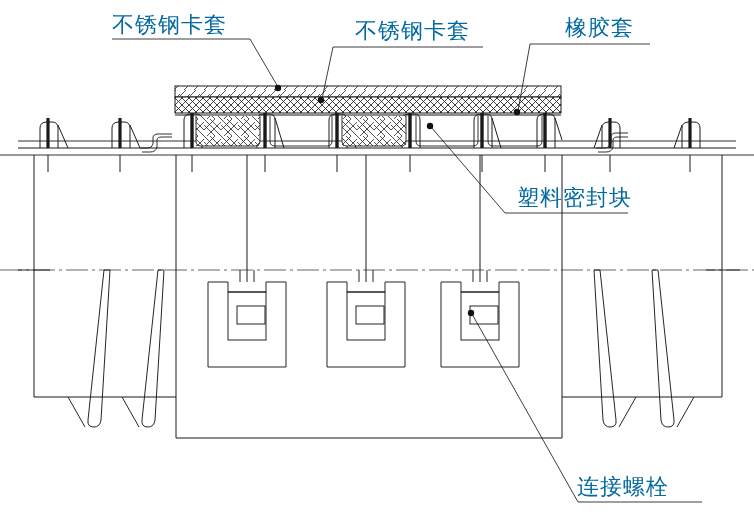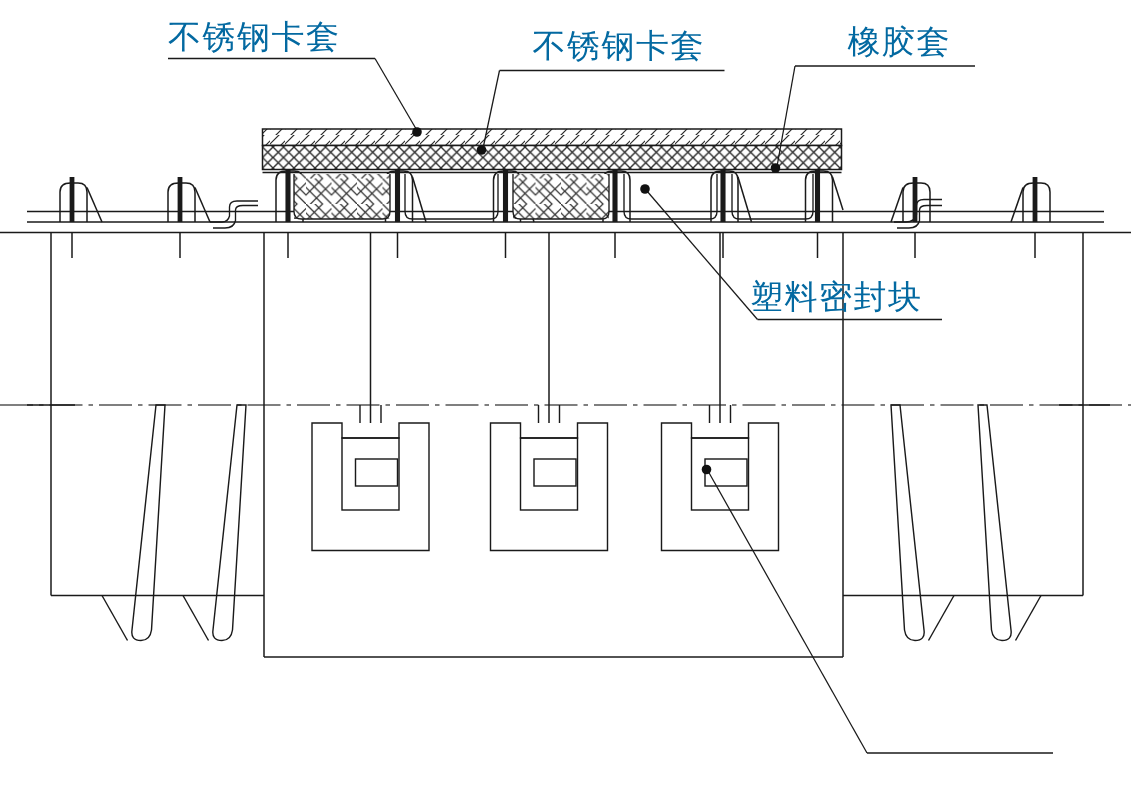--- a/index.html
+++ b/index.html
@@ -13,21 +13,21 @@
   .lbl{
     position:absolute;
     font-family:"Liberation Serif","DejaVu Serif",serif;
     font-size:22px;color:#0369a1;white-space:nowrap;
     letter-spacing:1px;
     text-align:center;
   }
   #lbl-steel{left:112px;top:10px;}
   #lbl-foam{left:355px;top:16px;}
   #lbl-rubber{left:552px;top:13px;margin-left:13px;}
-  #lbl-seal{left:500px;top:183px;font-family:Liberation Serif, serif;}
+  #lbl-seal{left:517px;top:183px;font-family:Liberation Serif, serif;}
   #lbl-bolt{left:577px;top:472px;}
 </style>
 </head>
 <body>
 
 <div id="stage">
 
   <svg width="754" height="525" viewBox="0 0 754 525">
     <defs>
 
@@ -264,14 +264,15 @@
   </svg>
 
   <div class="lbl" id="lbl-steel">不锈钢卡套</div>
 
   <div class="lbl" id="lbl-foam">不锈钢卡套</div>
 
   <div class="lbl" id="lbl-rubber">橡胶套</div>
 
   <div class="lbl" id="lbl-seal">塑料密封块</div>
 
+  <div class="lbl" id="lbl-bolt">连接螺栓</div>
 
 </div>
 
 </body></html>

